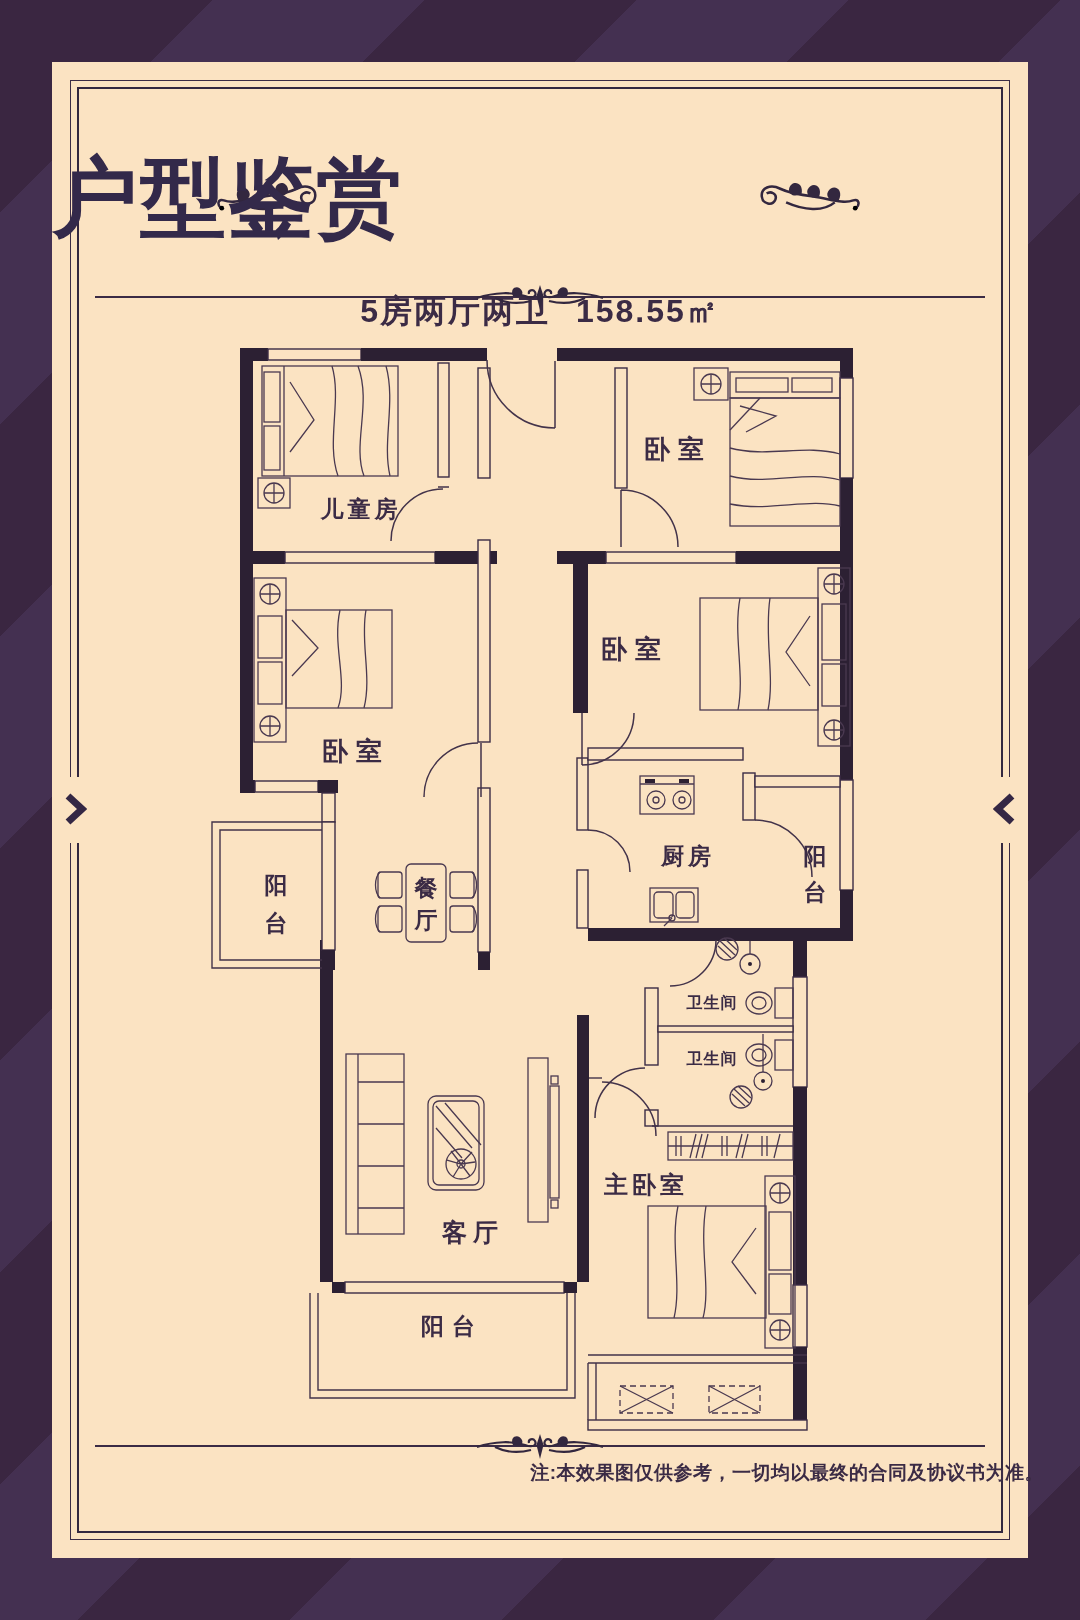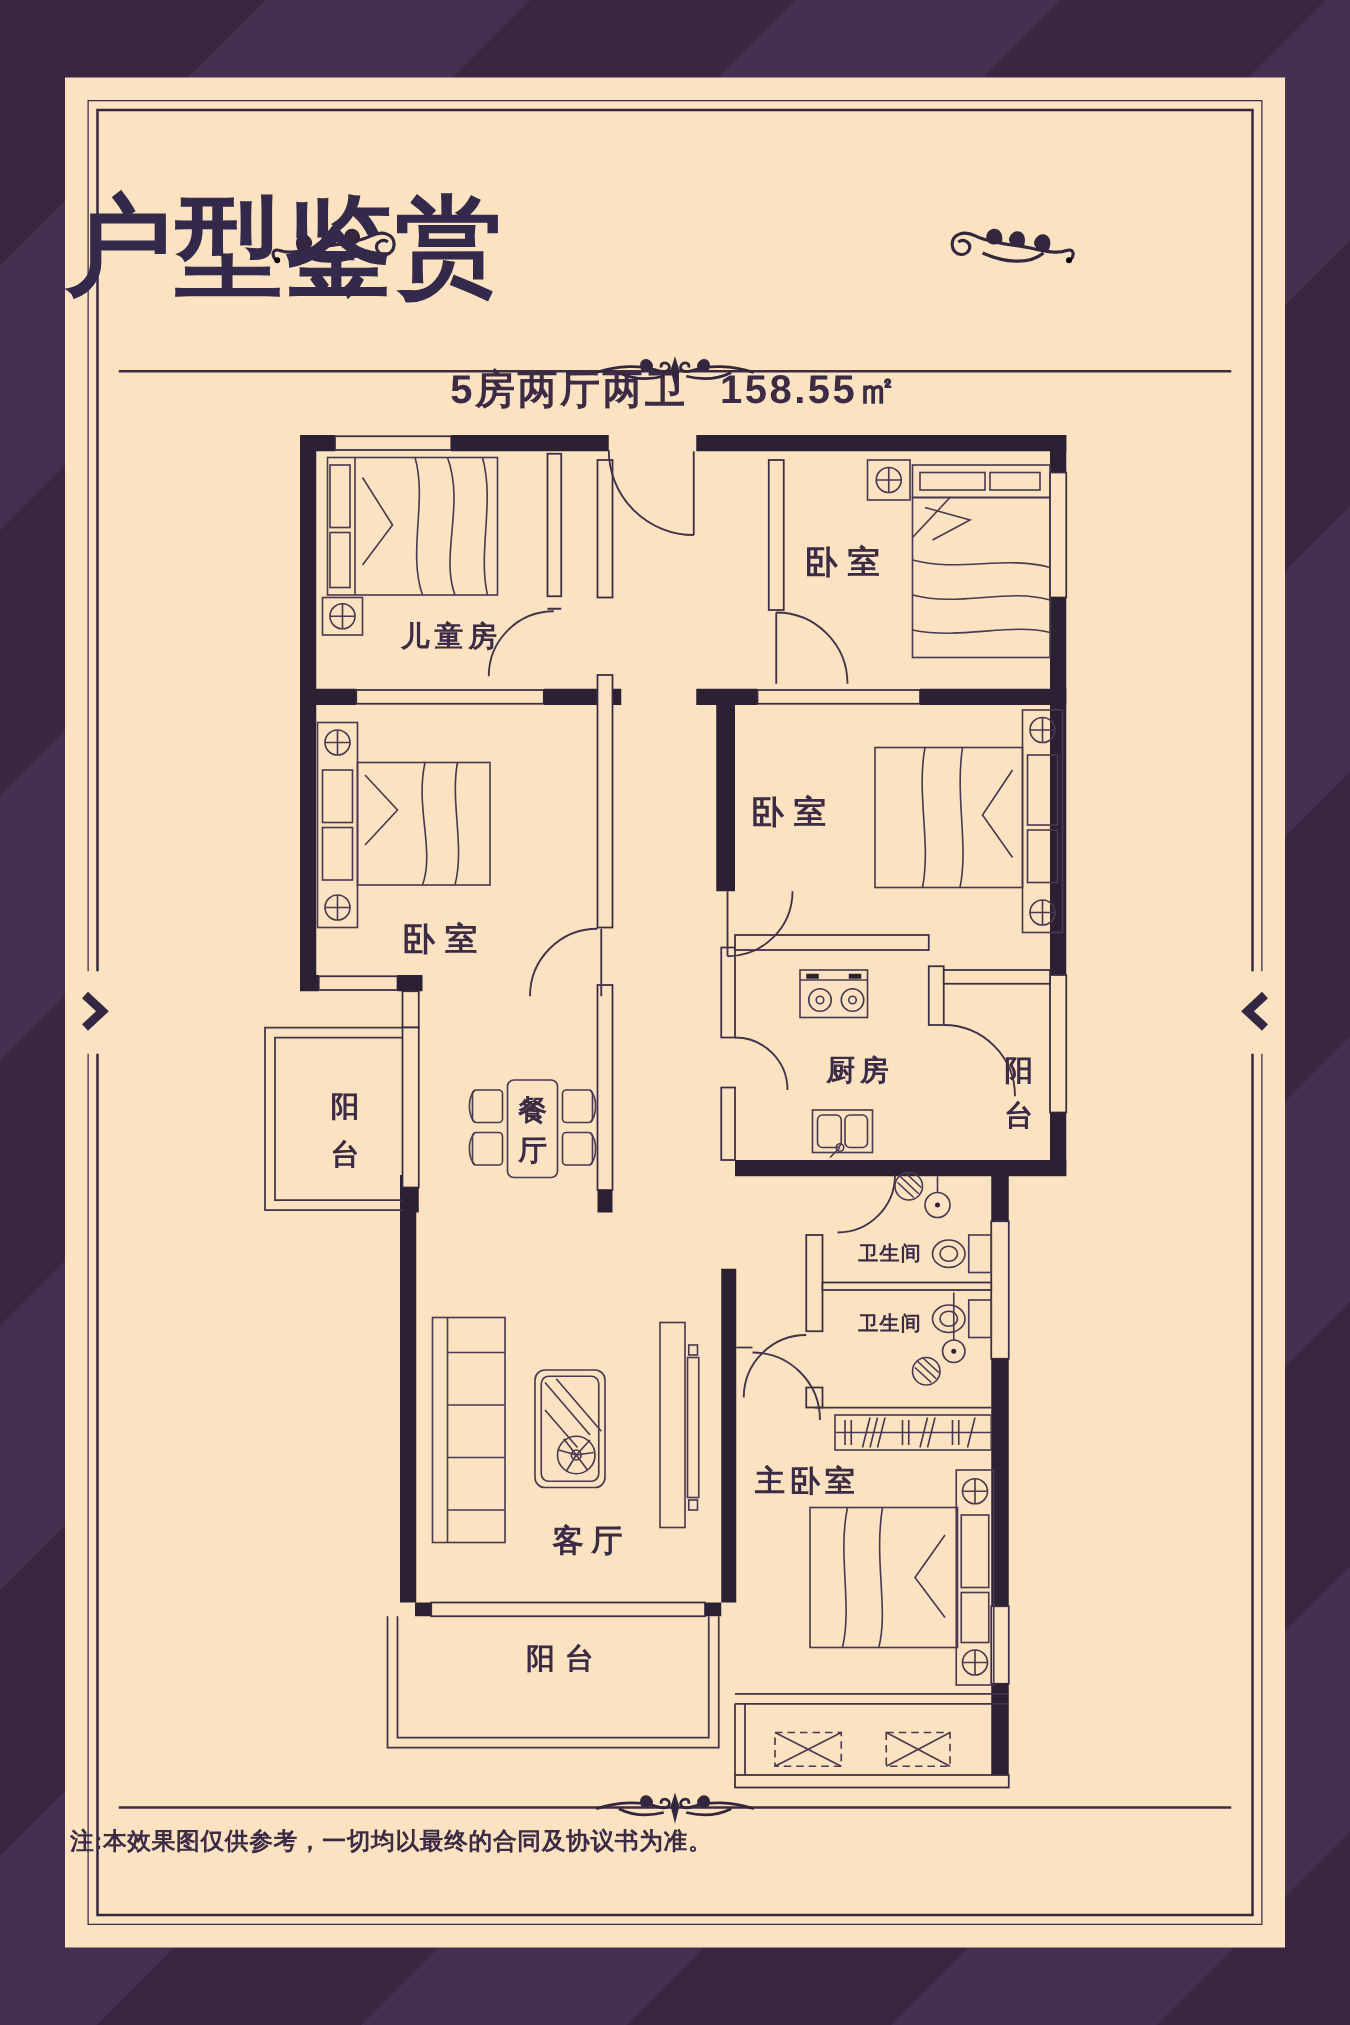--- a/index.html
+++ b/index.html
@@ -37,21 +37,21 @@
   .subtitle .gap{display:inline-block;width:26px;}
   .divider{position:absolute;left:43px;right:43px;border-top:2px solid #3b2b45;}
   .divider.top{top:234px;}
   .divider.bottom{top:1383px;}
   .ornament{position:absolute;left:50%;transform:translateX(-50%);width:130px;height:36px;}
   .ornament.top{top:218px;}
   .ornament.bottom{top:1367px;}
   .ornament .s{stroke:#33273f;stroke-width:2.2;fill:none;}
   .ornament .f{fill:#33273f;}
   .note{
-    position:absolute;top:1398px;left:4px;width:100%;text-align:left;
+    position:absolute;top:1398px;left:16px;width:100%;text-align:right;
     font-size:19px;font-weight:bold;color:#3b2b45;letter-spacing:0.5px;
   }
   .plan{position:absolute;left:143px;top:278px;width:665px;height:1095px;}
   
   .w{fill:#2c2033;}
   .win{fill:#fbe3c2;stroke:#3b2b45;stroke-width:1.4;}
   .tn{stroke:#43334a;stroke-width:1.4;fill:none;}
   .dr{stroke:#43334a;stroke-width:1.5;fill:none;}
   .fu{stroke:#4a3950;stroke-width:1.3;fill:none;}
   .fud{fill:#2c2033;stroke:none;}

